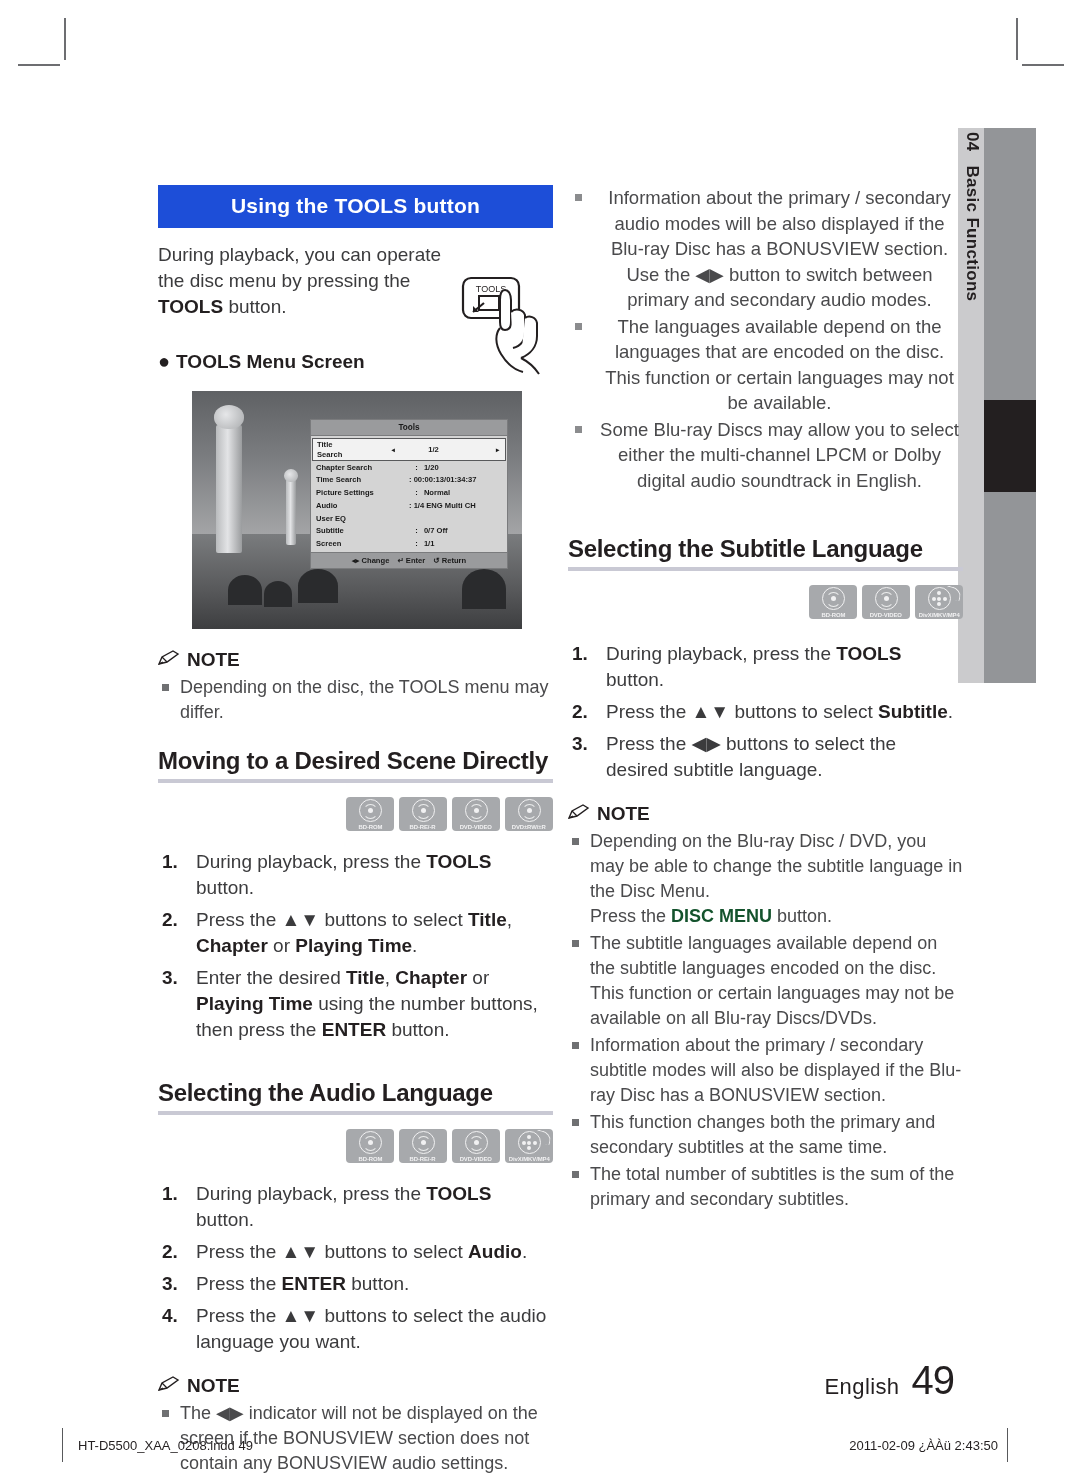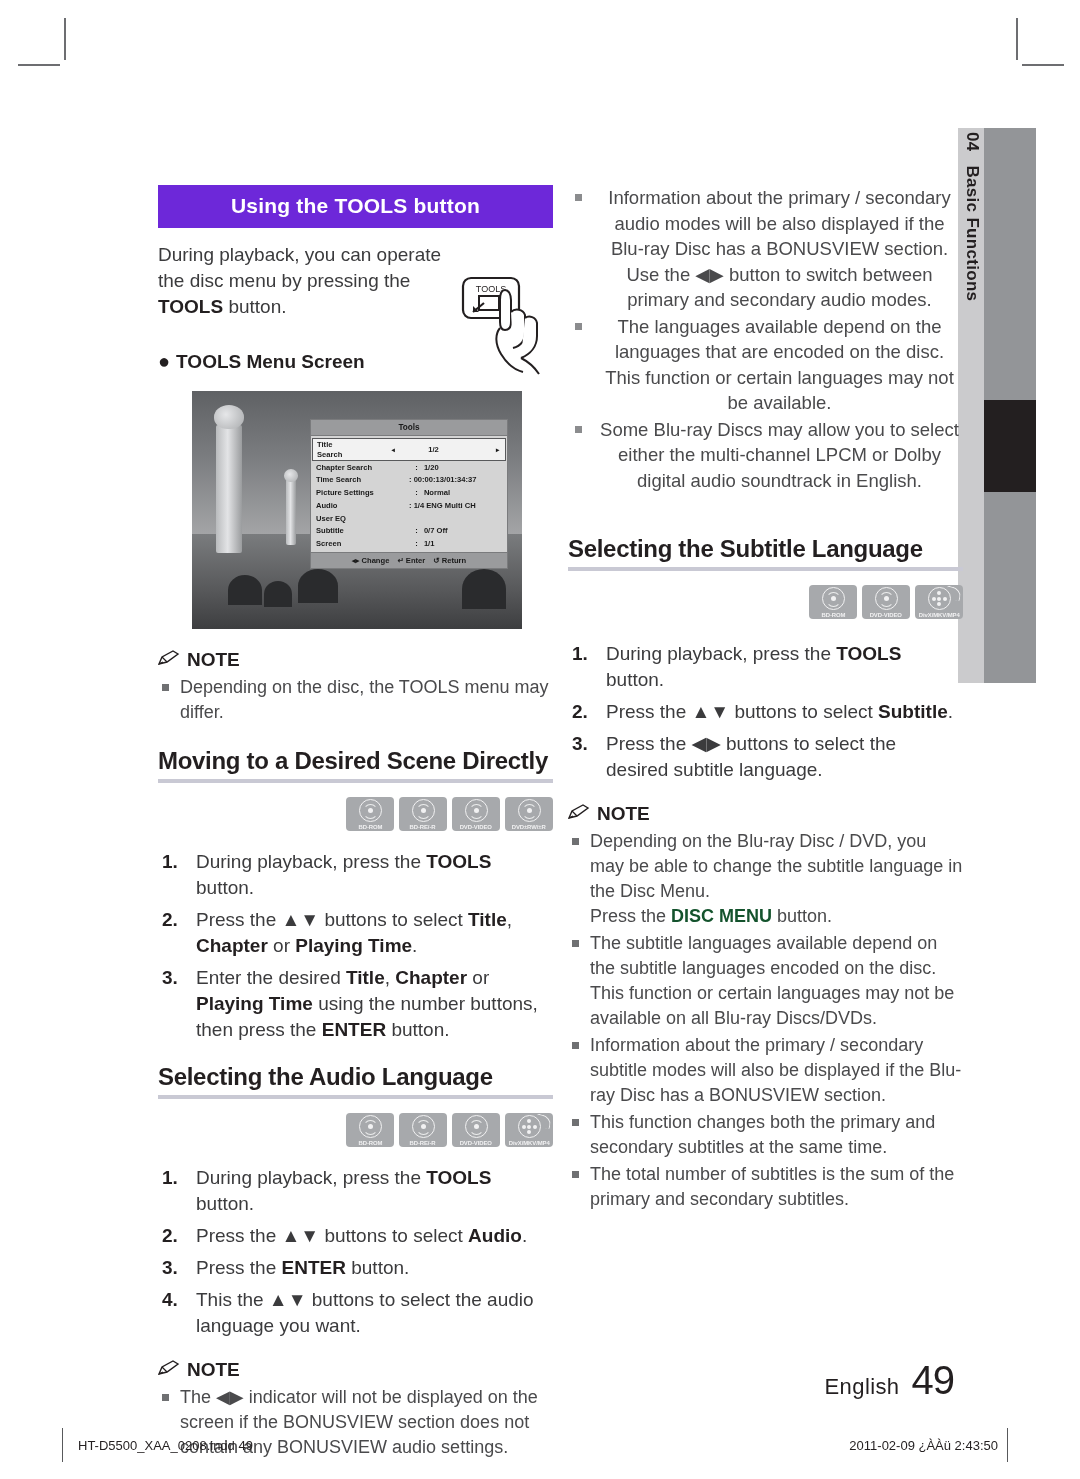--- a/index.html
+++ b/index.html
@@ -62,21 +62,21 @@
   }
   #side-tab .tab-num { margin-right: 14px; }
 
   
   .col { position: absolute; top: 185px; width: 395px; }
   #col-left  { left: 158px; }
   #col-right { left: 568px; }
 
   
   .bar-heading {
-    background: #6d28d9;
+    background: #1d4ed8;
     color: #ffffff;
     font-size: 21px;
     font-weight: bold;
     text-align: center;
     padding: 9px 0 10px 0;
     letter-spacing: 0.2px;
   }
 
   
   .section-heading {
@@ -542,21 +542,21 @@
         </div>
         <div class="caption">DVD±RW/±R</div>
       </div>
     </div>
   <ol class="steps" id="steps-moving">
       <li><span class="num">1.</span><span>During playback, press the <b>TOOLS</b> button.</span></li>
       <li><span class="num">2.</span><span>Press the ▲▼ buttons to select <b>Title</b>, <b>Chapter</b> or <b>Playing Time</b>.</span></li>
       <li><span class="num">3.</span><span>Enter the desired <b>Title</b>, <b>Chapter</b> or <b>Playing Time</b> using the number buttons, then press the <b>ENTER</b> button.</span></li>
     </ol>
 
-  <div style="margin-top:20px;">
+  <div style="margin-top:36px;">
     <div class="section-heading">Selecting the Audio Language</div>
     <div class="heading-rule"></div>
   </div>
   <div class="disc-row" id="discs-audio">
       <div class="disc-icon">
         <div class="glyph">
           <div class="wave"></div>
         </div>
         <div class="caption">BD-ROM</div>
       </div>
@@ -583,21 +583,21 @@
             <i style="left: 5.5px; top: 5.5px;"></i>
           </div>
         </div>
         <div class="caption">DivX/MKV/MP4</div>
       </div>
     </div>
   <ol class="steps" id="steps-audio">
       <li><span class="num">1.</span><span>During playback, press the <b>TOOLS</b> button.</span></li>
       <li><span class="num">2.</span><span>Press the ▲▼ buttons to select <b>Audio</b>.</span></li>
       <li><span class="num">3.</span><span>Press the <b>ENTER</b> button.</span></li>
-      <li><span class="num">4.</span><span>This the ▲▼ buttons to select the audio language you want.</span></li>
+      <li><span class="num">4.</span><span>Press the ▲▼ buttons to select the audio language you want.</span></li>
     </ol>
 
   <div class="note-head">
     <span class="pencil">
       <svg width="22" height="16" viewBox="0 0 22 16">
           <path d="M1 14 L4 7 L15 1 L20 4 L9 12 Z" fill="#ffffff" stroke="#231f20" stroke-width="1.4"></path>
           <path d="M4 7 L9 12" stroke="#231f20" stroke-width="1.2"></path>
           <path d="M1 14 L5 12" stroke="#231f20" stroke-width="1.2"></path>
         </svg>
     </span>

